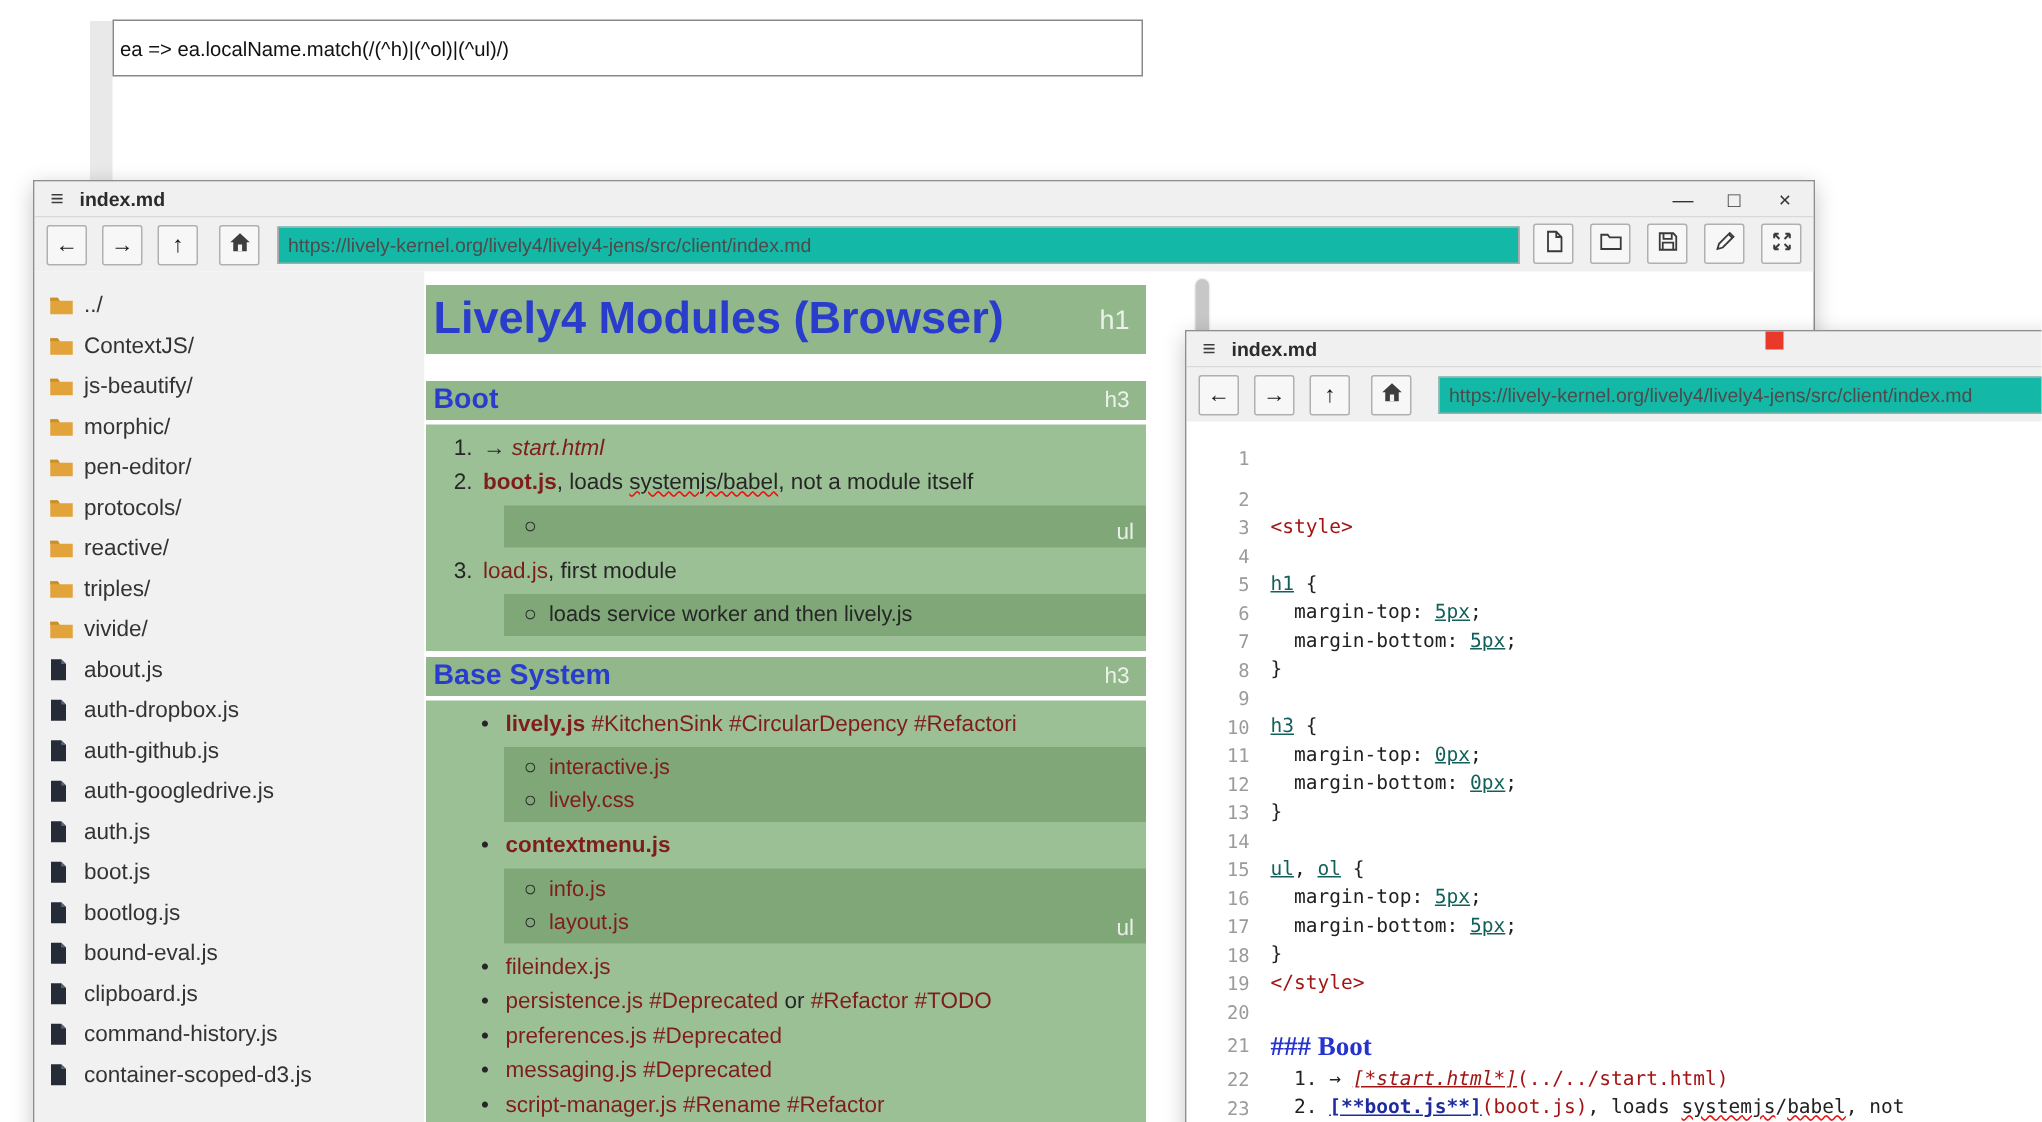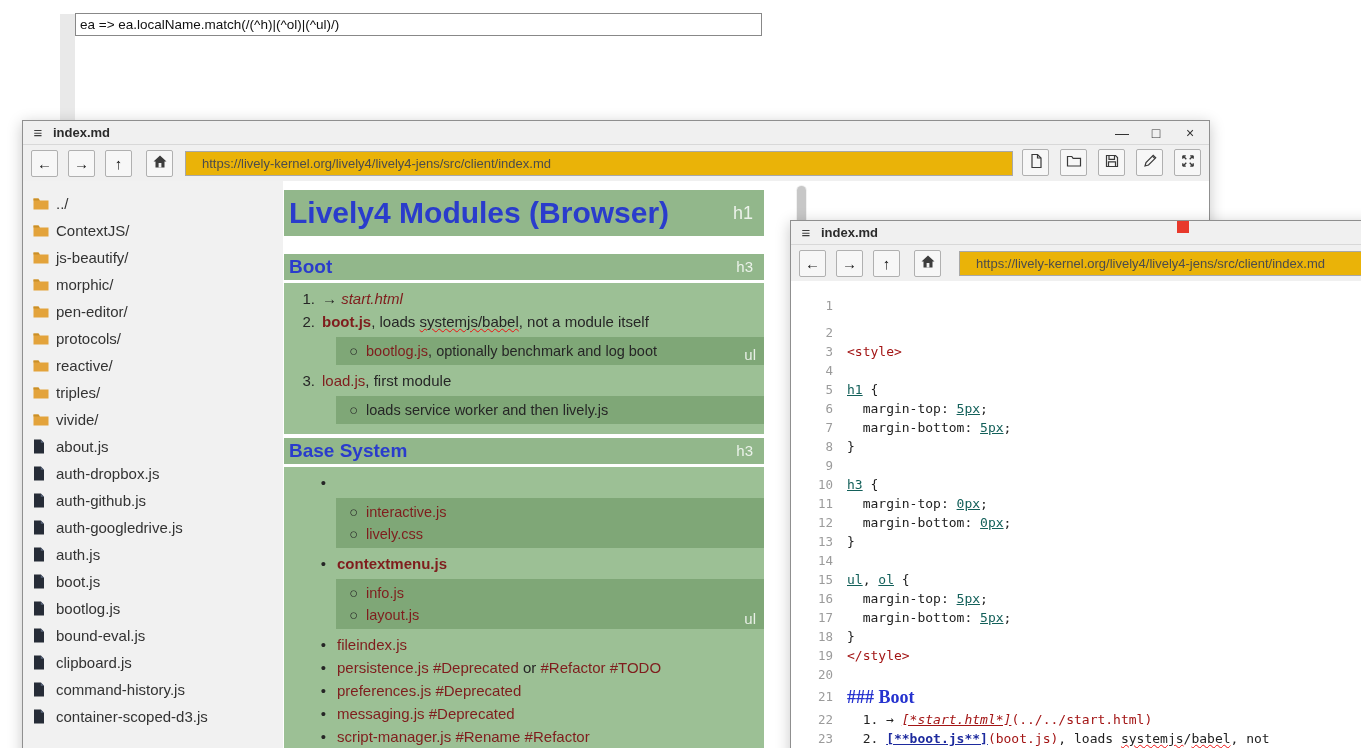--- a/index.html
+++ b/index.html
@@ -1,32 +1,32 @@
 <!DOCTYPE html>
 <html><head>
 <meta charset="utf-8">
 <style>
 *{margin:0;padding:0;box-sizing:border-box}
 html,body{width:1361px;height:748px}
 body{position:relative;overflow:hidden;background:#fff;font-family:"Liberation Sans",sans-serif}
 #gray-strip{position:absolute;left:60px;top:14px;width:15px;height:108px;background:#e9e9e9}
-#filter-input{position:absolute;left:75px;top:13px;width:687px;height:23px;border:1px solid #888;background:#fff;padding:0 4px;font:13.5px "Liberation Sans",sans-serif;color:#111;z-index:2}
+#filter-input{position:absolute;left:75px;top:13px;width:687px;height:38px;border:1px solid #888;background:#fff;padding:0 4px;font:13.5px "Liberation Sans",sans-serif;color:#111;z-index:2}
 .window{position:absolute;background:#fff;border:1px solid #8f8f8f;box-shadow:0 3px 14px rgba(0,0,0,.22);overflow:hidden}
 #left-window{left:22px;top:120px;width:1188px;height:652px;z-index:1}
 #right-window{left:790px;top:220px;width:640px;height:560px;z-index:3}
 #red-marker{position:absolute;left:1177px;top:221px;width:12px;height:12px;background:#e8392b;z-index:6}
 .titlebar{height:24px;background:#f0f0f0;border-bottom:1px solid #d8d8d8;display:flex;align-items:center;position:relative}
 .menu-icon{width:30px;text-align:center;font-size:15px;color:#3c3c3c}
 .win-title{font-size:13px;font-weight:700;color:#2b2b2b}
 .win-controls{position:absolute;right:8px;top:2px;display:flex;gap:12px}
 .win-btn{width:22px;height:20px;line-height:20px;text-align:center;font-size:14px;color:#333}
 .navbar{height:36px;background:#f0f0f0;display:flex;align-items:center;padding:0 8px;position:relative}
 .nav-btn{width:27px;height:27px;flex:none;border:1px solid #b0b0b0;border-radius:2px;background:#f7f7f7;display:flex;align-items:center;justify-content:center;font-size:15px;font-weight:700;color:#161616;margin-right:10px}
 .nav-btn.home{margin-left:4px}
-.url-input{flex:none;height:25px;border:1px solid #a8a8a8;background:#eab308;padding:0 16px;font:13px "Liberation Sans",sans-serif;color:#4c4c4c}
+.url-input{flex:none;height:25px;border:1px solid #a8a8a8;background:#14b8a6;padding:0 6px;font:13px "Liberation Sans",sans-serif;color:#4c4c4c}
 #left-window .url-input{width:828px;margin-left:2px}
 #left-window .tool-btns{position:absolute;left:999px;top:4px;display:flex}
 .tool-btns .nav-btn{margin-right:11px}
 #right-window .url-input{width:470px;margin-left:8px}
 .win-body{display:flex;height:calc(100% - 60px)}
 .sidebar{width:260px;flex:none;background:#f1f1f1;padding-top:9px;overflow:hidden}
 .sidebar-item{height:27px;display:flex;align-items:center;padding-left:10px;font-size:15px;color:#333;white-space:nowrap}
 .item-icon{width:20px;flex:none;display:inline-flex;align-items:center}
 .item-label{margin-left:3px}
 .md-container{width:527px;flex:none;position:relative;background:#fff;padding:9px 0 0 1px}
@@ -314,31 +314,31 @@
         </div>
       </div>
     <div class="md-container">
       <div class="md-view">
           <div class="hbar lvl1"><span class="htext">Lively4 Modules (Browser)</span><span class="badge">h1</span></div>
           <div class="hbar lvl3"><span class="htext">Boot</span><span class="badge">h3</span></div>
           <div class="listbox ol">
             <div class="md-row"><span class="marker">1.</span><span class="row-text"><span>→ </span><span class="md-link i">start.html</span></span></div>
             <div class="md-row"><span class="marker">2.</span><span class="row-text"><span class="md-link b">boot.js</span><span>, loads </span><span class="squiggle">systemjs/babel</span><span>, not a module itself</span></span></div>
             <div class="nested">
-              <div class="md-row"><span class="marker">○</span><span class="row-text"><span class="md-link">bootlog.js</span><span>, optionally benchmark and log boot</span></span></div>
+              <div class="md-row"><span class="marker">○</span></div>
               <span class="badge">ul</span>
             </div>
             <div class="md-row"><span class="marker">3.</span><span class="row-text"><span class="md-link">load.js</span><span>, first module</span></span></div>
             <div class="nested">
               <div class="md-row"><span class="marker">○</span><span class="row-text"><span>loads service worker and then lively.js</span></span></div>
             </div>
           </div>
           <div class="hbar lvl3"><span class="htext">Base System</span><span class="badge">h3</span></div>
           <div class="listbox ul">
-            <div class="md-row"><span class="marker">•</span></div>
+            <div class="md-row"><span class="marker">•</span><span class="row-text"><span class="md-link b">lively.js</span><span> </span><span class="md-link">#KitchenSink</span><span> </span><span class="md-link">#CircularDepency</span><span> </span><span class="md-link">#Refactori</span></span></div>
             <div class="nested">
               <div class="md-row"><span class="marker">○</span><span class="row-text"><span class="md-link">interactive.js</span></span></div>
               <div class="md-row"><span class="marker">○</span><span class="row-text"><span class="md-link">lively.css</span></span></div>
             </div>
             <div class="md-row"><span class="marker">•</span><span class="row-text"><span class="md-link b">contextmenu.js</span></span></div>
             <div class="nested">
               <div class="md-row"><span class="marker">○</span><span class="row-text"><span class="md-link">info.js</span></span></div>
               <div class="md-row"><span class="marker">○</span><span class="row-text"><span class="md-link">layout.js</span></span></div>
               <span class="badge">ul</span>
             </div>

